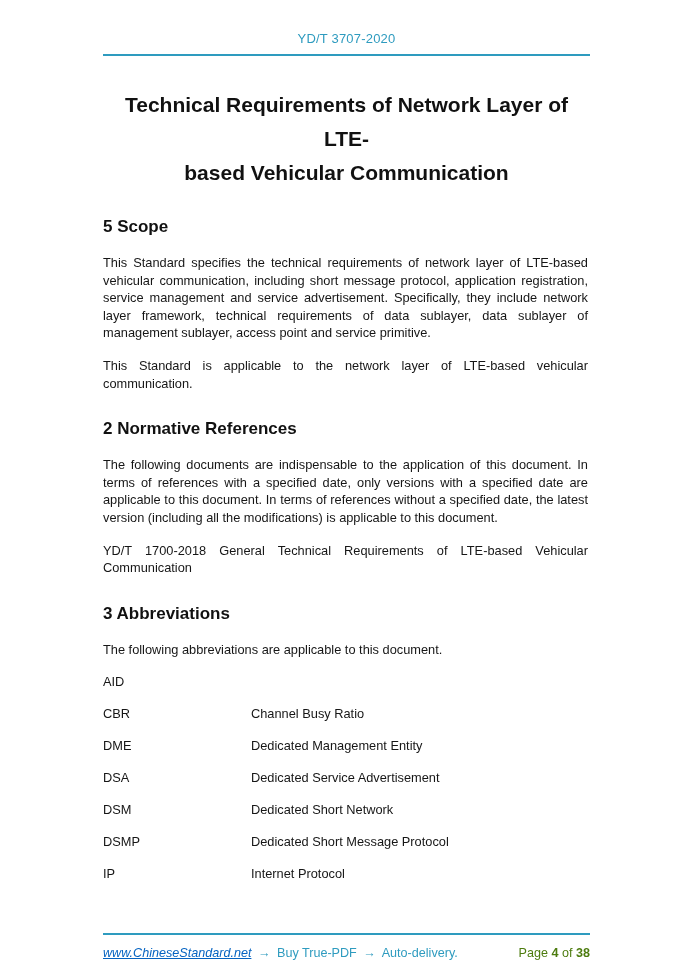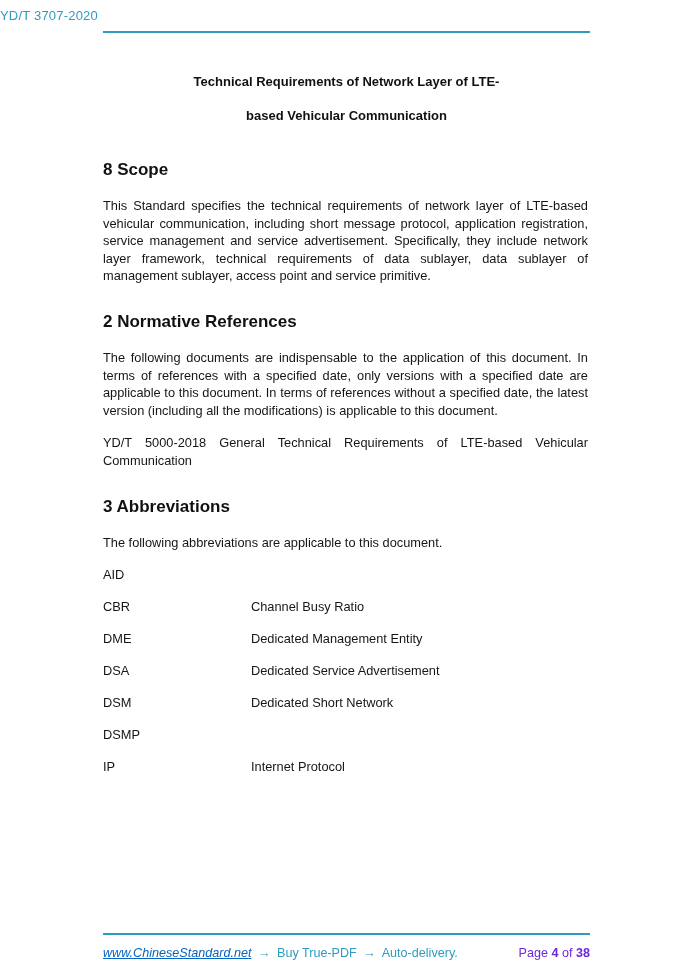--- a/index.html
+++ b/index.html
@@ -14,38 +14,38 @@
     height: 980px;
     margin: 0 auto;
     background: #ffffff;
     font-family: "Liberation Sans", sans-serif;
     color: #161616;
     overflow: hidden;
   }
   .content { padding: 0 103px; }
 
   
-  .doc-header { text-align: left; padding-top: 8px; }
+  .doc-header { text-align: center; padding-top: 31px; }
   .doc-number {
     color: #2e9bbf;
     font-size: 13px;
     letter-spacing: 0.2px;
   }
   .header-rule {
     width: 487px;
     height: 2px;
     background: #2e9bbf;
     margin: 8px auto 0 auto;
   }
 
   
   .doc-title {
     margin-top: 32px;
     text-align: center;
-    font-size: 13px;
+    font-size: 21px;
     font-weight: bold;
     line-height: 34px;
     color: #111111;
   }
 
   
   .section-heading {
     font-size: 17px;
     font-weight: bold;
     color: #111111;
@@ -89,46 +89,47 @@
     font-size: 12.6px;
   }
   .footer-left { color: #2e9bbf; }
   .footer-site {
     color: #0563c1;
     text-decoration: underline;
     cursor: pointer;
     font-style: italic;
   }
   .footer-arrow { color: #2e9bbf; padding: 0 3px; }
-  .page-indicator { color: #6d28d9; }
+  .page-indicator { color: #4d7c0f; }
   .page-num { font-weight: bold; }
 </style>
 </head>
 <body>
 
 <div class="page">
 
   <div class="doc-header">
     <div class="doc-number">YD/T 3707-2020</div>
     <div class="header-rule"></div>
   </div>
 
   <div class="content">
 
     <div class="doc-title">
       <div>Technical Requirements of Network Layer of LTE-</div>
       <div>based Vehicular Communication</div>
     </div>
 
-    <div class="section-heading">8 Scope</div>
+    <div class="section-heading">5 Scope</div>
     <p class="para">This Standard specifies the technical requirements of network layer of LTE-based vehicular communication, including short message protocol, application registration, service management and service advertisement. Specifically, they include network layer framework, technical requirements of data sublayer, data sublayer of management sublayer, access point and service primitive.</p>
+    <p class="para">This Standard is applicable to the network layer of LTE-based vehicular communication.</p>
 
     <div class="section-heading">2 Normative References</div>
     <p class="para">The following documents are indispensable to the application of this document. In terms of references with a specified date, only versions with a specified date are applicable to this document. In terms of references without a specified date, the latest version (including all the modifications) is applicable to this document.</p>
-    <p class="para">YD/T 5000-2018 General Technical Requirements of LTE-based Vehicular Communication</p>
+    <p class="para">YD/T 1700-2018 General Technical Requirements of LTE-based Vehicular Communication</p>
 
     <div class="section-heading">3 Abbreviations</div>
     <p class="para">The following abbreviations are applicable to this document.</p>
 
     <div>
       <div class="abbrev-row">
         <span class="abbrev-code">AID</span>
       </div>
       <div class="abbrev-row">
         <span class="abbrev-code">CBR</span>
@@ -141,20 +142,21 @@
       <div class="abbrev-row">
         <span class="abbrev-code">DSA</span>
         <span class="abbrev-term">Dedicated Service Advertisement</span>
       </div>
       <div class="abbrev-row">
         <span class="abbrev-code">DSM</span>
         <span class="abbrev-term">Dedicated Short Network</span>
       </div>
       <div class="abbrev-row">
         <span class="abbrev-code">DSMP</span>
+        <span class="abbrev-term">Dedicated Short Message Protocol</span>
       </div>
       <div class="abbrev-row">
         <span class="abbrev-code">IP</span>
         <span class="abbrev-term">Internet Protocol</span>
       </div>
     </div>
 
   </div>
 
   <div class="page-footer">

